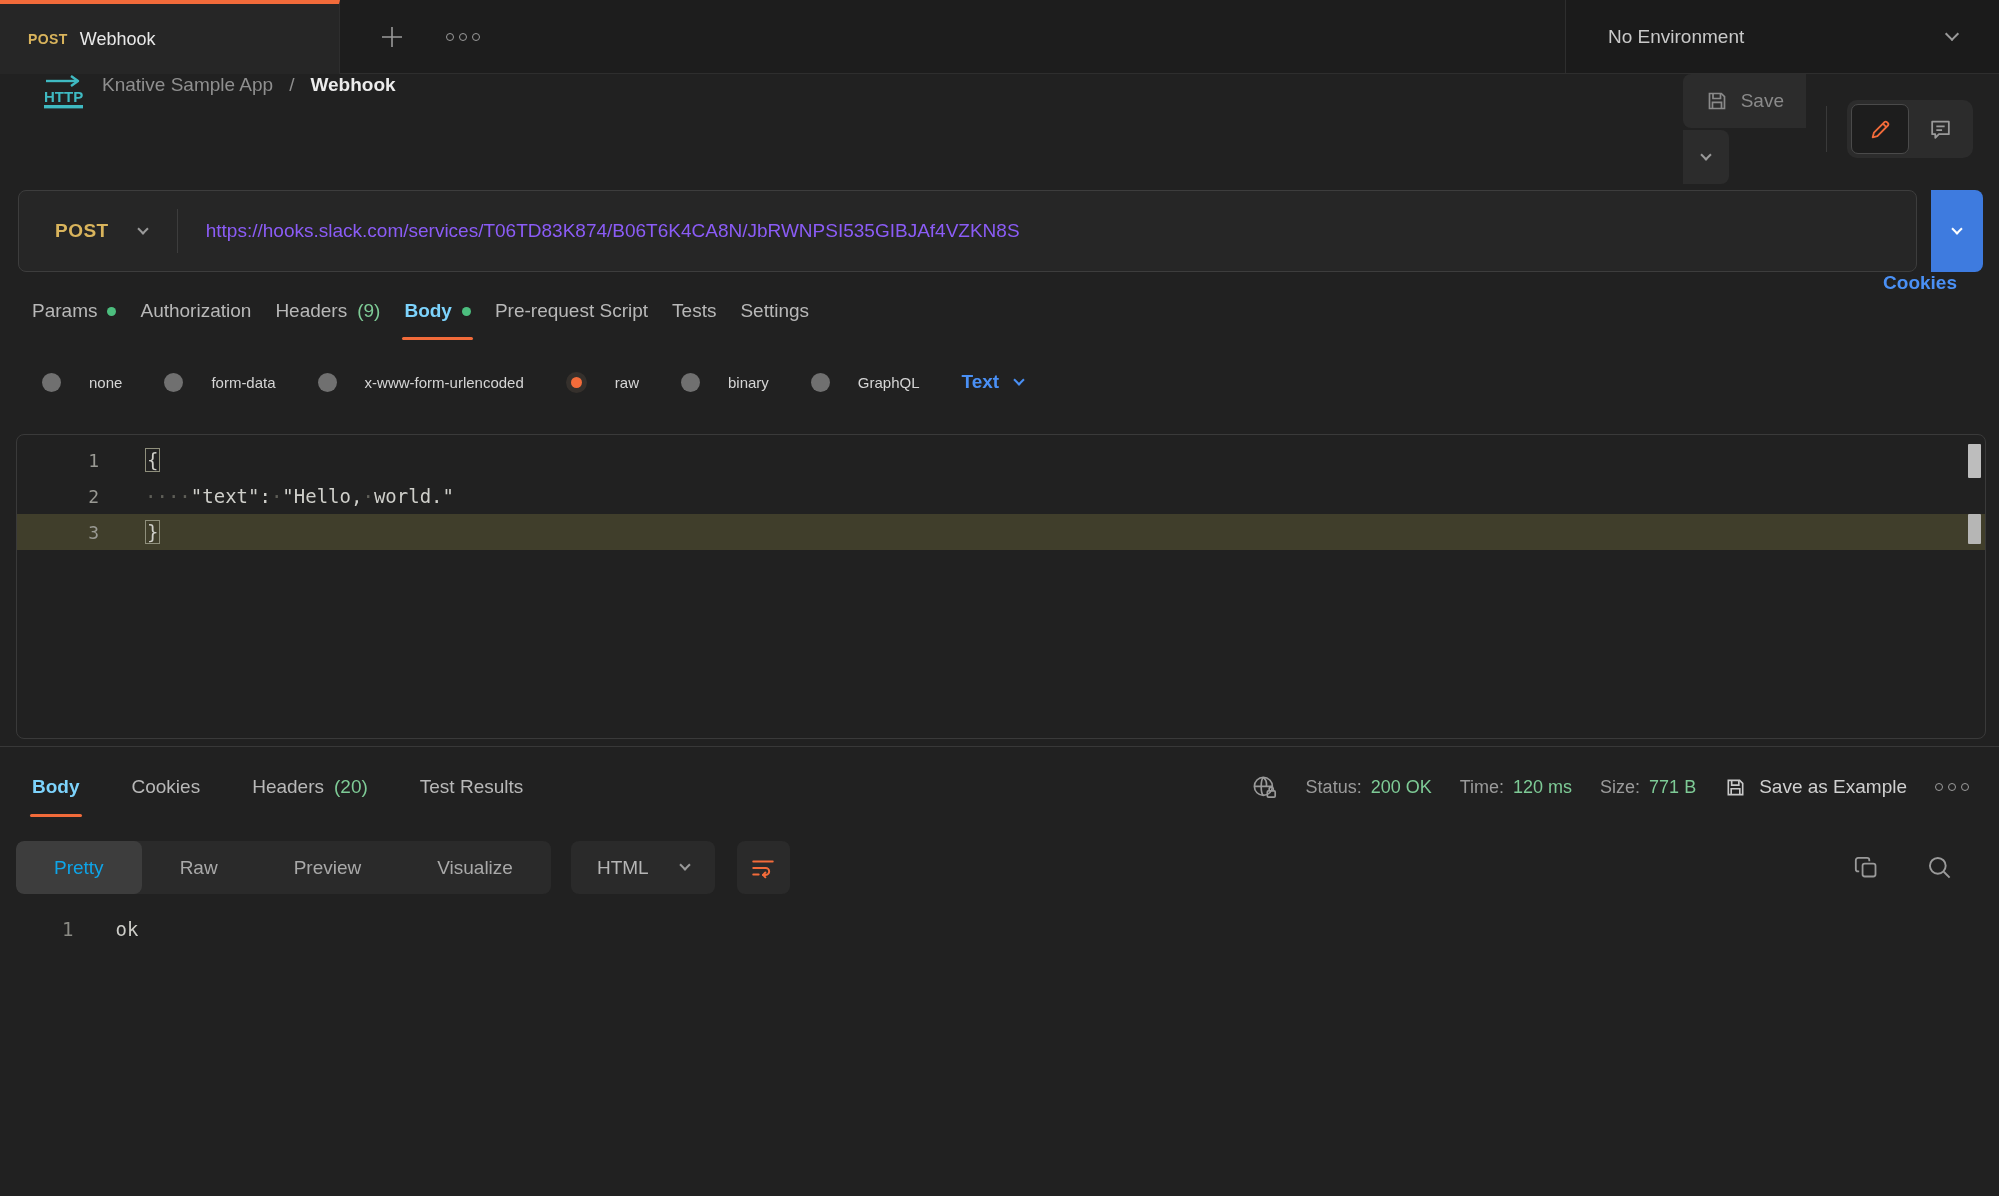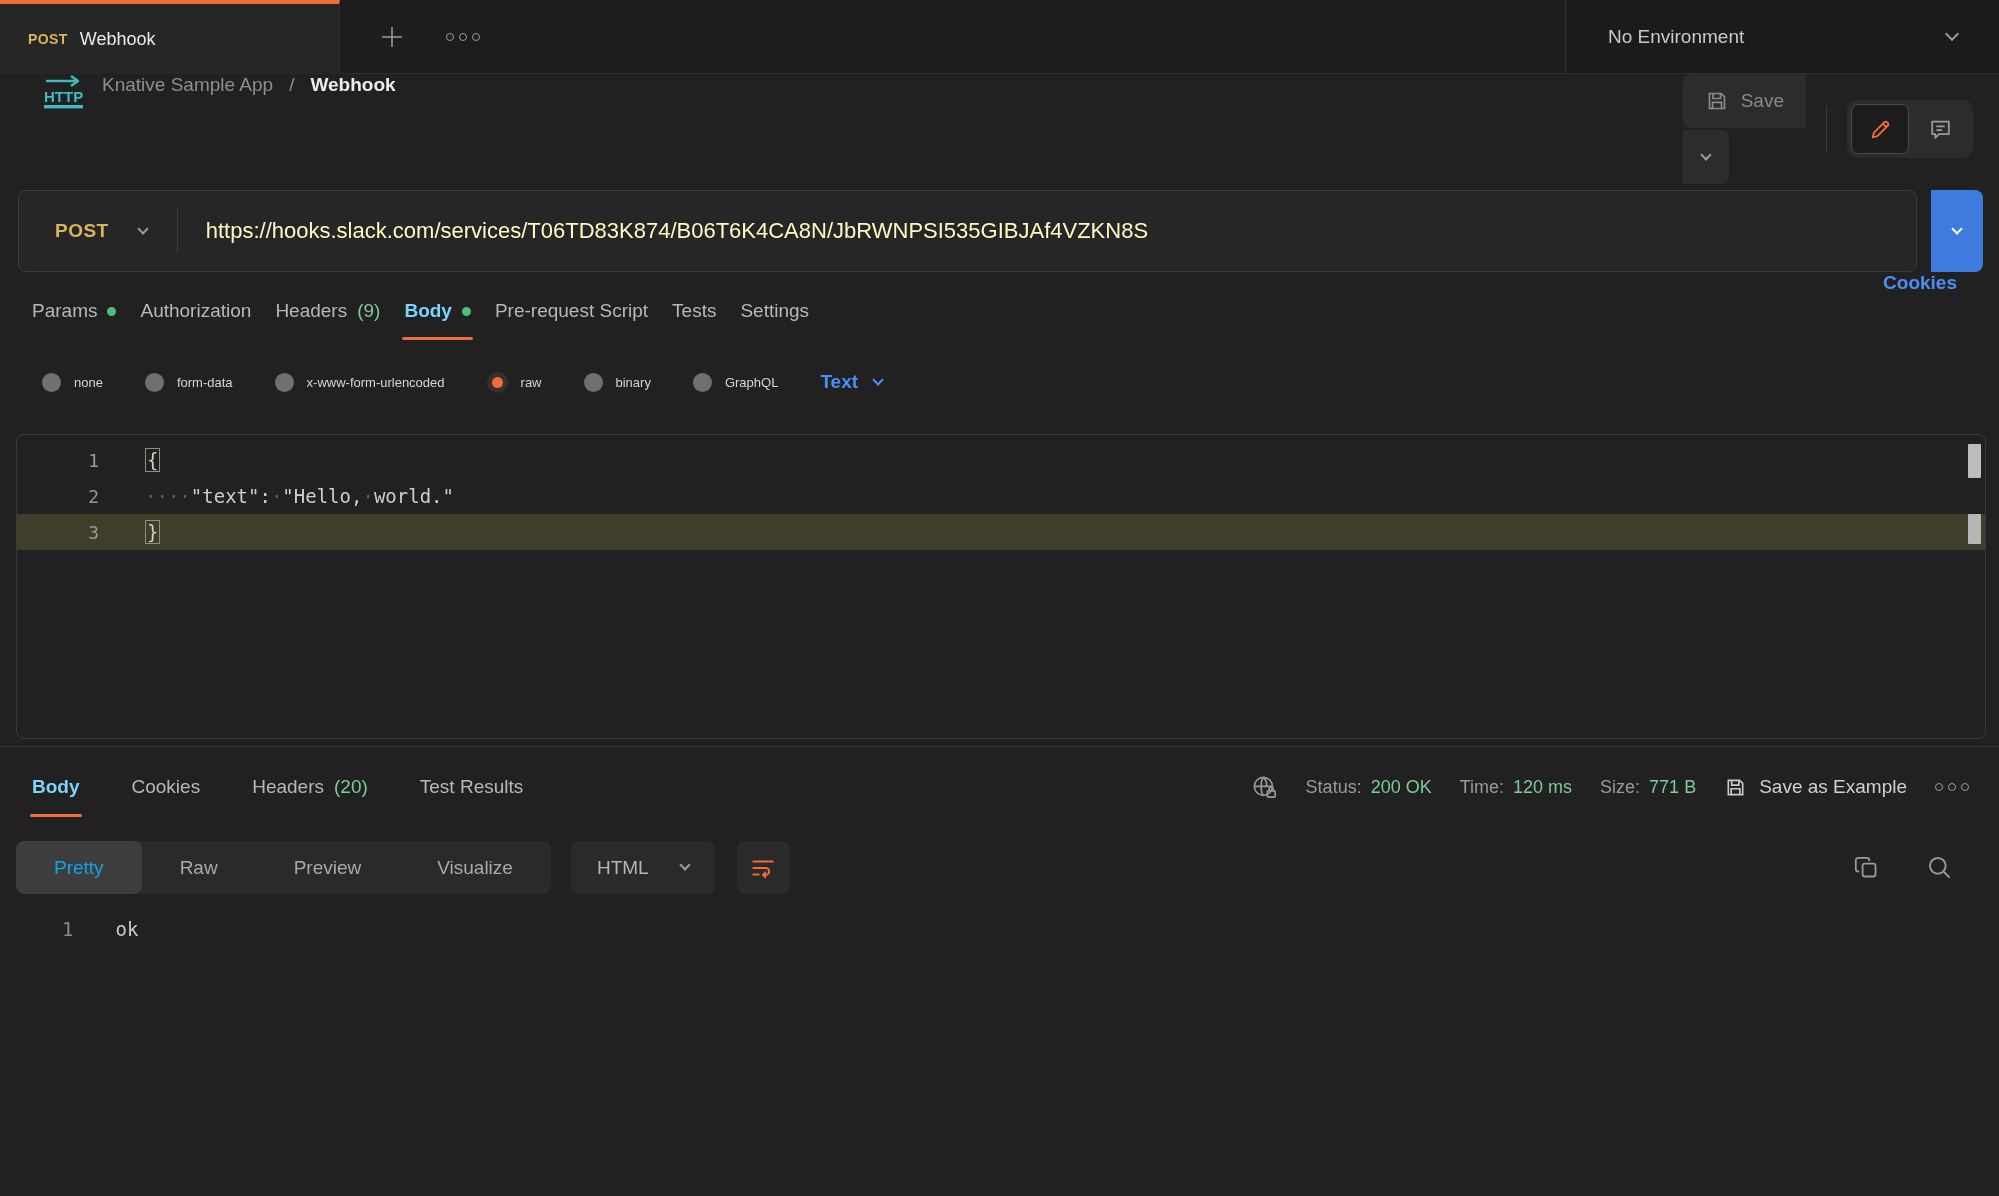--- a/index.html
+++ b/index.html
@@ -43,35 +43,35 @@
   .v-div { width:1px; height:46px; background:#3a3a3a; }
   .mode-group { background:#2c2c2c; border-radius:10px; padding:4px; display:flex; gap:2px; }
   .mode-btn { width:58px; height:50px; display:flex; align-items:center; justify-content:center; border-radius:7px; cursor:pointer; }
   .mode-btn.sel { background:#1d1d1d; border:1px solid #4a4a4a; }
   
   .url-row { display:flex; gap:14px; margin:10px 16px 0 18px; height:82px; }
   .url-box { flex:1; display:flex; align-items:center; background:#262626; border:1px solid #3d3d3d; border-radius:8px; overflow:hidden; }
   .method { display:flex; align-items:center; gap:30px; padding:0 30px 0 36px; height:100%; cursor:pointer; }
   .method b { color:#d9b45c; font-size:19px; letter-spacing:.5px; }
   .url-sep { width:1px; height:44px; background:#3d3d3d; }
-  .url-input { flex:1; background:transparent; border:none; outline:none; color:#fef9c3; font-size:22px; padding:0 20px 0 28px; font-family:"Liberation Sans", sans-serif; }
+  .url-input { flex:1; background:transparent; border:none; outline:none; color:#8b5cf6; font-size:19px; padding:0 20px 0 28px; font-family:"Liberation Sans", sans-serif; }
   .send-group { display:flex; }
   .send-main { background:#2665d6; color:#fff; font-size:20px; font-weight:700; border:none; border-radius:8px 0 0 8px; padding:0 38px; cursor:pointer; font-family:"Liberation Sans", sans-serif; }
   .send-caret { width:52px; background:#3e7bdf; border-radius:0 8px 8px 0; display:flex; align-items:center; justify-content:center; cursor:pointer; }
   
   .req-tabs { display:flex; gap:20px; padding:0 42px 0 30px; height:78px; }
   .rtab { display:flex; align-items:center; gap:10px; color:#b8b8b8; font-size:19px; height:100%; position:relative; cursor:pointer; padding:0 2px; }
   .rtab.active { color:#7dd3fc;font-weight:bold; }
   .rtab.active::after { content:""; position:absolute; left:0; right:0; bottom:10px; height:3px; background:#f26b3a; border-radius:2px; }
   .gdot { width:9px; height:9px; border-radius:50%; background:#4cbe7e; }
   .gcount { color:#7ecb96; }
   .cookies { margin-left:auto; color:#4a90f5; font-size:19px; font-weight:600; cursor:pointer; }
   
   .btype-row { display:flex; align-items:center; gap:42px; padding-left:42px; height:64px; margin-bottom:20px; }
-  .btype { display:flex; align-items:center; gap:13px; cursor:pointer; color:#d5d5d5; font-size:13px; }
+  .btype { display:flex; align-items:center; gap:28px; cursor:pointer; color:#d5d5d5; font-size:15px; }
   .radio { width:19px; height:19px; border-radius:50%; background:#707070; }
   .radio.sel { width:21px; height:21px; background:#35302c; position:relative; }
   .radio.sel::after { content:""; position:absolute; inset:5px; border-radius:50%; background:#f26b3a; }
   .lang-select { display:flex; align-items:center; gap:16px; cursor:pointer; margin-left:0; }
   .lang-select span { color:#4a90f5; font-size:19px; font-weight:600; }
   
   .editor { margin:0 13px 0 16px; height:305px; border:1px solid #3a3a3a; border-radius:8px; position:relative; overflow:hidden; padding-top:7px; font-family:"DejaVu Sans Mono", monospace; }
   .eline { height:36px; display:flex; align-items:center; font-size:19px; }
   .eline.hl { background:#403e2b; }
   .eline .ln { width:82px; text-align:right; color:#9a9a94; font-size:18px; flex-shrink:0; cursor:pointer; }

